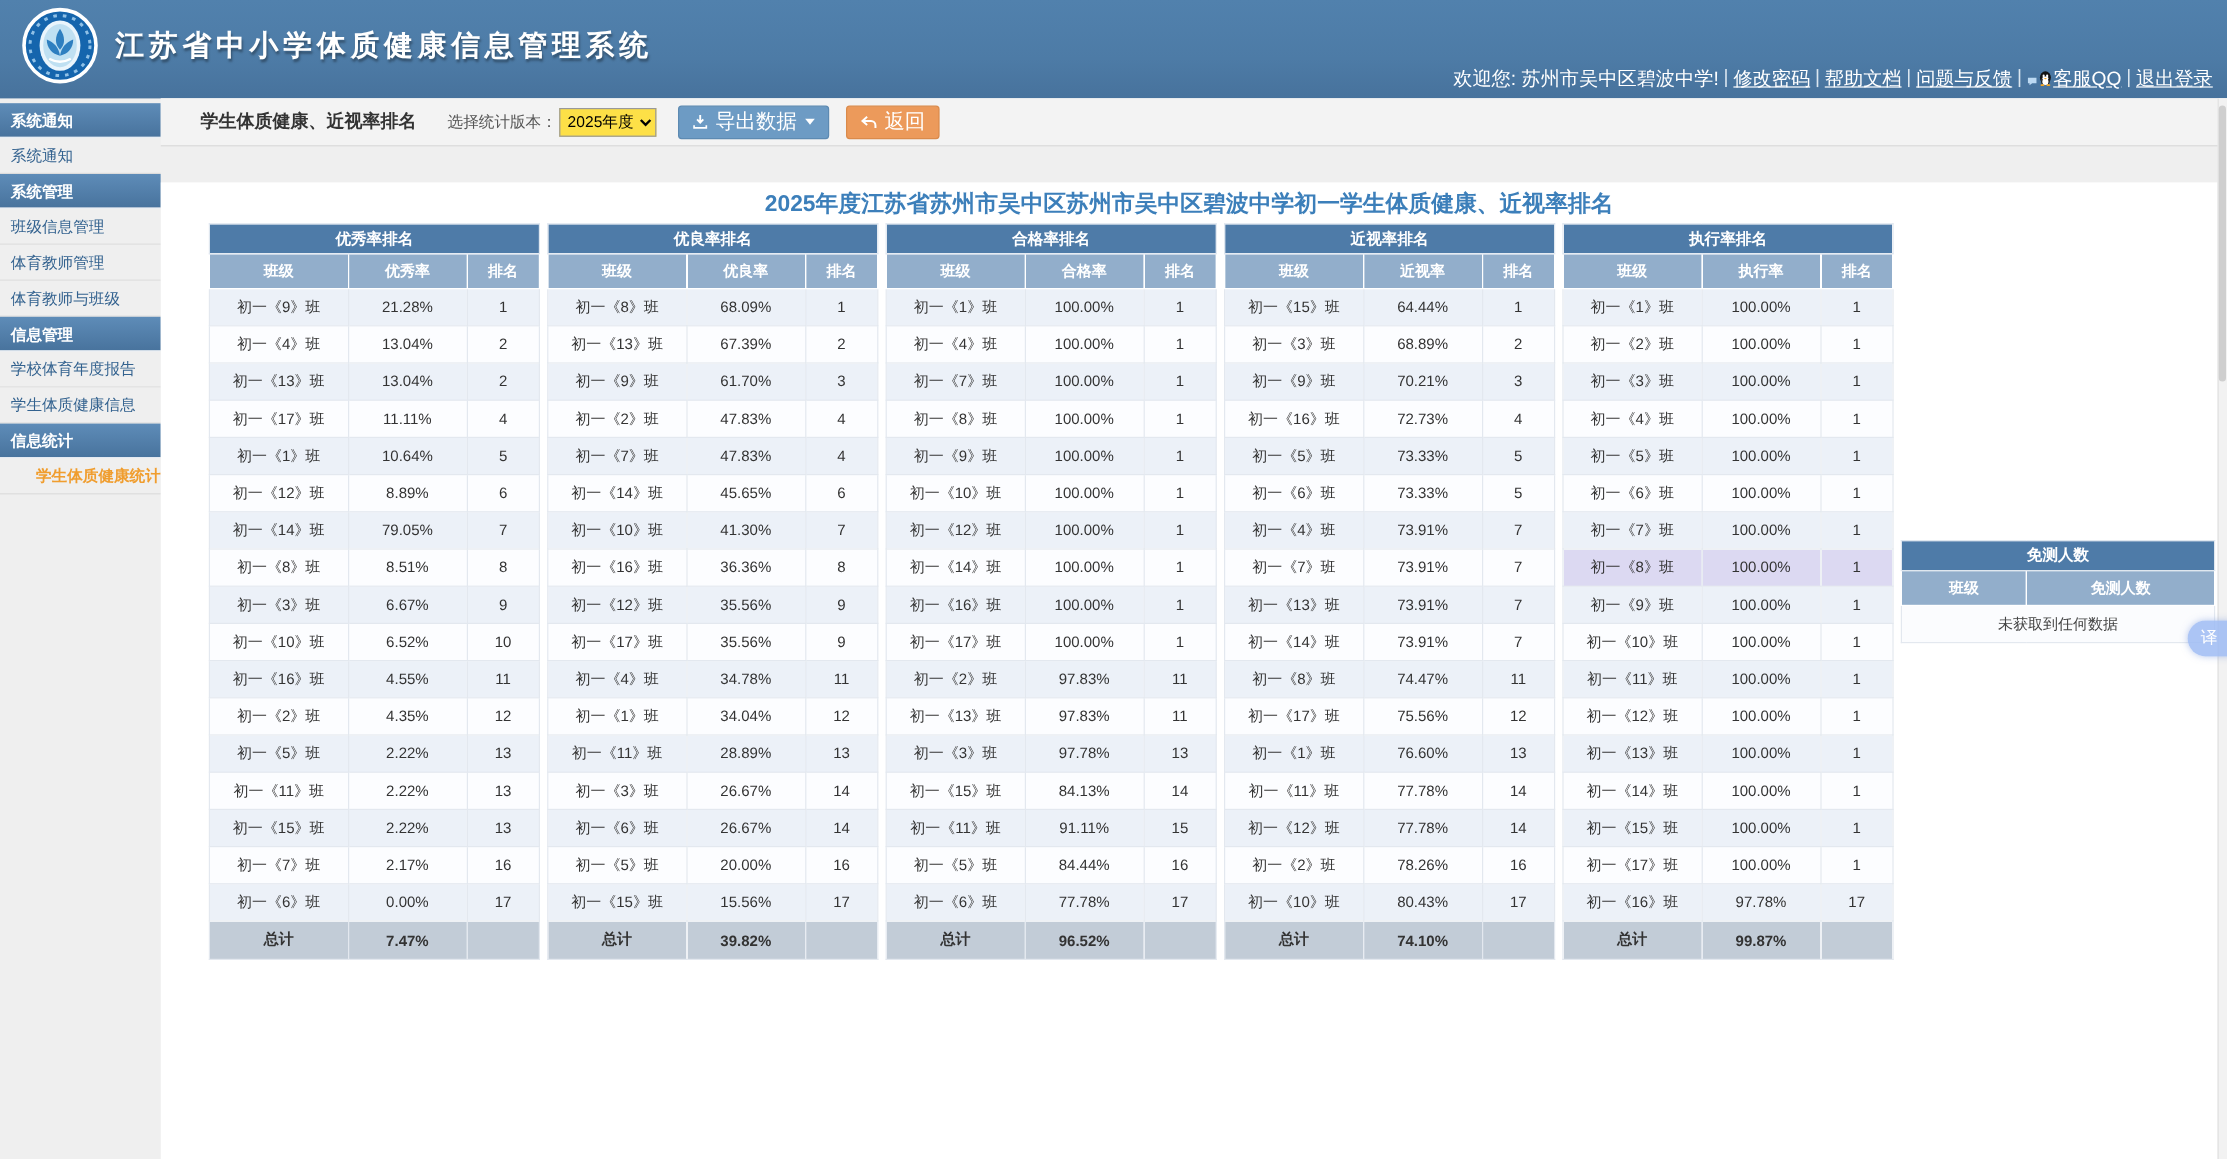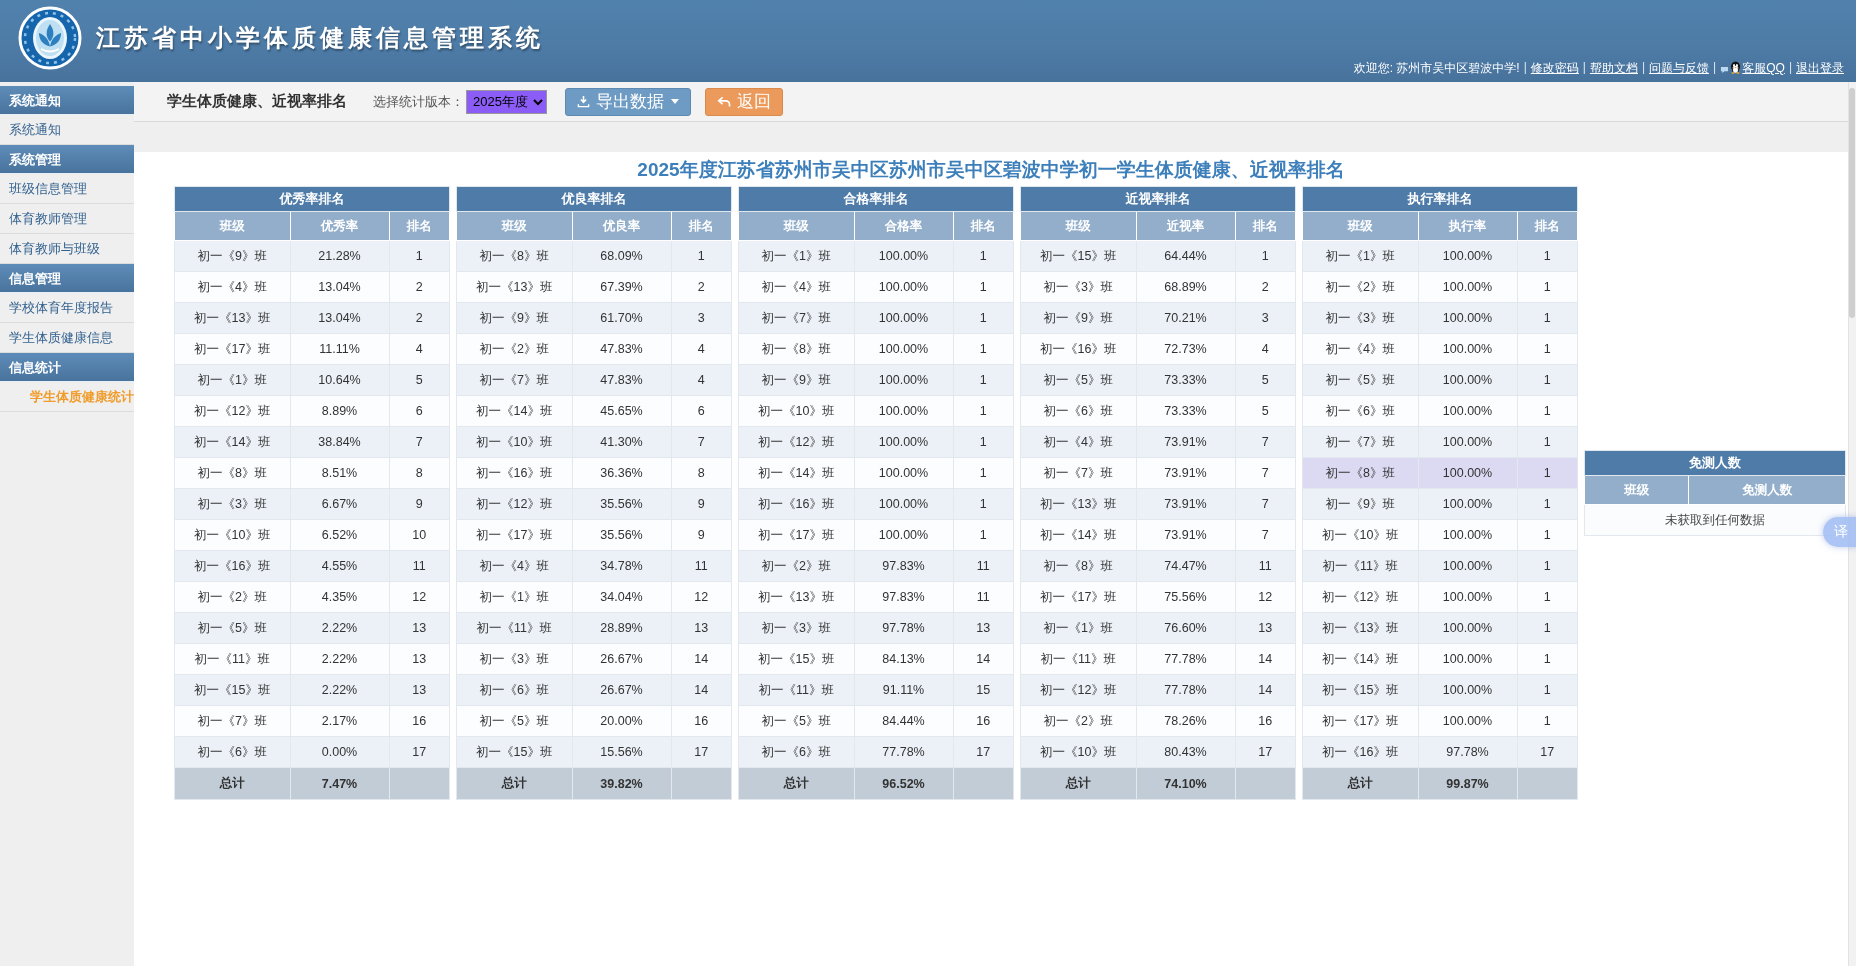--- a/index.html
+++ b/index.html
@@ -18,37 +18,37 @@
     --title-color:#3c7fba;
   }
   *{box-sizing:border-box;margin:0;padding:0;}
   html,body{width:1856px;height:966px;overflow:hidden;}
   body{font-family:"Liberation Sans","DejaVu Sans",sans-serif;background:#efefef;position:relative;}
 
   
   .banner{height:82px;background:linear-gradient(180deg,#5181ad 0%,var(--banner-bg) 60%,#47729c 100%);position:relative;}
   .logo{position:absolute;left:18px;top:6px;width:64px;height:64px;}
   .app-title{position:absolute;left:96px;top:22px;color:#fff;font-size:24px;font-weight:bold;letter-spacing:4px;text-shadow:1px 2px 2px rgba(0,0,0,.35);text-align:center;}
-  .welcome-bar{position:absolute;right:12px;bottom:5px;color:#fff;font-size:12px;display:flex;gap:4px;white-space:nowrap;}
+  .welcome-bar{position:absolute;right:12px;bottom:5px;color:#fff;font-size:16px;display:flex;gap:4px;white-space:nowrap;}
   .welcome-bar .wlink{color:#fff;text-decoration:underline;cursor:pointer;}
   .welcome-bar .sep{color:#dbe6f0;}
   .qq-wrap{display:inline-flex;align-items:flex-end;gap:1px;}
 
   
   .layout{display:flex;height:884px;position:relative;}
   .sidebar{width:134px;flex:none;padding-top:4px;}
   .sb-header{height:29px;line-height:29px;padding-left:9px;background:linear-gradient(180deg,var(--sb-header-top),var(--sb-header-bot));color:#fff;font-size:13px;font-weight:bold;border-bottom:1px solid #e8eef5;cursor:pointer;}
   .sb-item{height:30px;line-height:30px;padding-left:9px;background:#efefef;color:#33628f;font-size:13px;border-bottom:1px solid #dcdcdc;cursor:pointer;}
   .sb-item.active{color:var(--active-color);font-weight:bold;text-align:right;}
 
   .main{flex:1;display:flex;flex-direction:column;min-width:0;position:relative;background:#efefef;}
   .toolbar{height:40px;background:#f3f3f3;border-bottom:1px solid #d9d9d9;display:flex;align-items:center;padding-left:33px;flex:none;}
   .page-title{font-size:15px;font-weight:bold;color:#333;}
   .version-label{font-size:13px;color:#555;margin-left:26px;}
-  .version-select{margin-left:2px;height:24px;font-size:13px;font-family:inherit;border:1px solid #999;background:#8b5cf6;padding:0 2px;}
+  .version-select{margin-left:2px;height:24px;font-size:13px;font-family:inherit;border:1px solid #999;background:#fde047;padding:0 2px;}
   .btn{display:inline-flex;align-items:center;gap:6px;border-radius:3px;color:#fff;font-size:17px;font-family:inherit;cursor:pointer;height:28px;padding:0 11px;}
   .btn-export{background:var(--export-bg);border:1px solid #5d8ab2;margin-left:18px;}
   .btn-back{background:var(--back-bg);border:1px solid #da8a4b;margin-left:14px;}
   .caret{display:inline-block;width:0;height:0;border-left:4px solid transparent;border-right:4px solid transparent;border-top:5px solid #fff;margin-left:1px;}
 
   .gray-gap{height:30px;flex:none;}
   .panel{flex:1;background:#fff;margin-right:8px;overflow:hidden;}
   .content-title{text-align:center;color:var(--title-color);font-size:19px;font-weight:bold;padding:5px 0 3px;}
   .tables-row{display:flex;gap:6px;align-items:center;padding-left:40px;padding-right:2px;}
 
@@ -209,21 +209,21 @@
                 <td>10.64%</td>
                 <td>5</td>
               </tr>
               <tr>
                 <td>初一《12》班</td>
                 <td>8.89%</td>
                 <td>6</td>
               </tr>
               <tr class="alt">
                 <td>初一《14》班</td>
-                <td>38.84%</td>
+                <td>79.05%</td>
                 <td>7</td>
               </tr>
               <tr>
                 <td>初一《8》班</td>
                 <td>8.51%</td>
                 <td>8</td>
               </tr>
               <tr class="alt">
                 <td>初一《3》班</td>
                 <td>6.67%</td>

